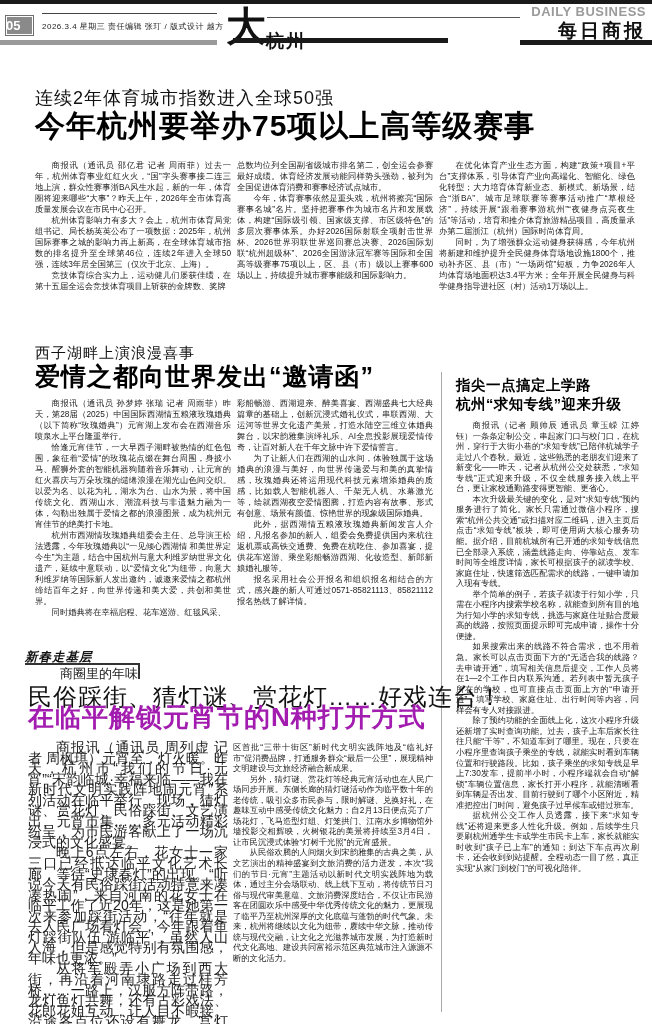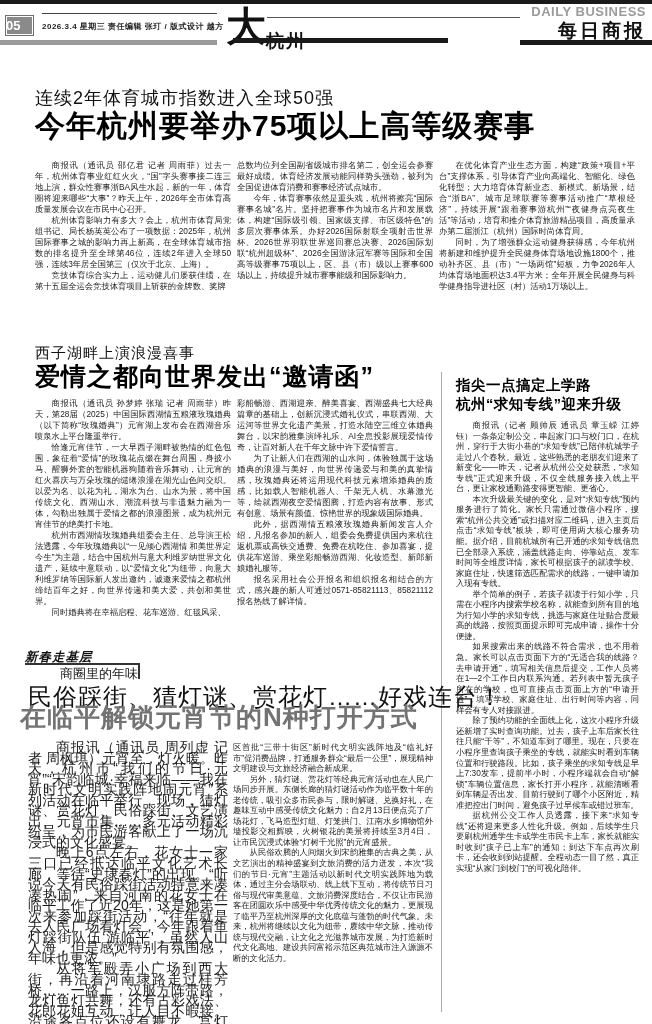--- a/index.html
+++ b/index.html
@@ -4,21 +4,21 @@
 <style>
   html,body{margin:0;padding:0;background:#e8e8e8;}
   #page{position:relative;width:652px;height:1024px;background:#ffffff;overflow:hidden;
         font-family:"Liberation Sans","DejaVu Sans",sans-serif;color:#141414;}
   .abs{position:absolute;}
   
   #topbar{left:0;top:0;width:652px;height:4px;background:#1a1a1a;}
   #pagenum{left:5px;top:15px;width:27px;height:19px;background:#8a8a8a;color:#fff;
            font-size:13px;font-weight:bold;line-height:19px;
            border:1px solid #6f6f6f;box-shadow:inset 0 0 0 1px #fff;}
-  #dateline{left:42px;top:21px;font-size:8px;font-weight:bold;color:#222;letter-spacing:0.5px;}
+  #dateline{left:42px;top:21px;font-size:8px;font-weight:normal;color:#222;letter-spacing:0.5px;}
   .thinrule{height:1px;background:#444;}
   .thickgray{height:5px;background:#9a9a9a;}
   .thickblack{height:5px;background:#1a1a1a;}
   #logo-main{left:226px;top:6px;font-family:"DejaVu Serif","Liberation Serif",serif;
              font-size:40px;font-weight:bold;color:#111;line-height:40px;}
   #logo-sub{left:266px;top:17px;font-size:18px;font-weight:900;color:#111;letter-spacing:2px;margin-top:12px;}
   #masthead-en{left:520px;top:4px;width:126px;text-align:right;font-size:13px;font-weight:bold;
                color:#9b9b9b;letter-spacing:0.5px;}
   #masthead-cn{left:520px;top:18px;width:126px;text-align:right;font-size:19px;font-weight:900;
                color:#111;letter-spacing:3px;}
@@ -41,21 +41,21 @@
   #sidetitle{left:456px;top:376px;width:182px;font-size:14.5px;font-weight:900;
              line-height:19px;color:#000;letter-spacing:0.5px;}
   #sidebody{left:456px;top:420px;width:183px;font-size:8.3px;line-height:10.55px;}
   
   #tag{left:25px;top:649px;font-size:12.5px;font-weight:900;color:#111;letter-spacing:1px;
        font-style:italic;}
   #tag-hline{left:25px;top:663px;width:113px;height:2px;background:#333;}
   #tag-vline{left:138px;top:663px;width:2px;height:16px;background:#333;}
   #tag-sub{left:60px;top:665px;font-size:13px;color:#222;}
   .kicker3{left:28px;top:681px;font-size:24px;color:#111;letter-spacing:1px;}
-  .headline3{left:20px;top:700px;font-size:26px;font-weight:900;color:#737373;letter-spacing:1px;}
+  .headline3{left:28px;top:700px;font-size:26px;font-weight:900;color:#a21caf;letter-spacing:1px;}
   #s3c1{left:28px;top:742px;width:200px;font-size:14px;line-height:10.55px;}
   #s3c2{left:233px;top:742px;width:200px;font-size:8.3px;line-height:10.55px;}
 </style>
 </head>
 <body>
 
 <div id="page">
 
   <div class="abs" id="topbar"></div>
   <div class="abs thinrule" style="left:42px;top:13px;width:175px;"></div>

